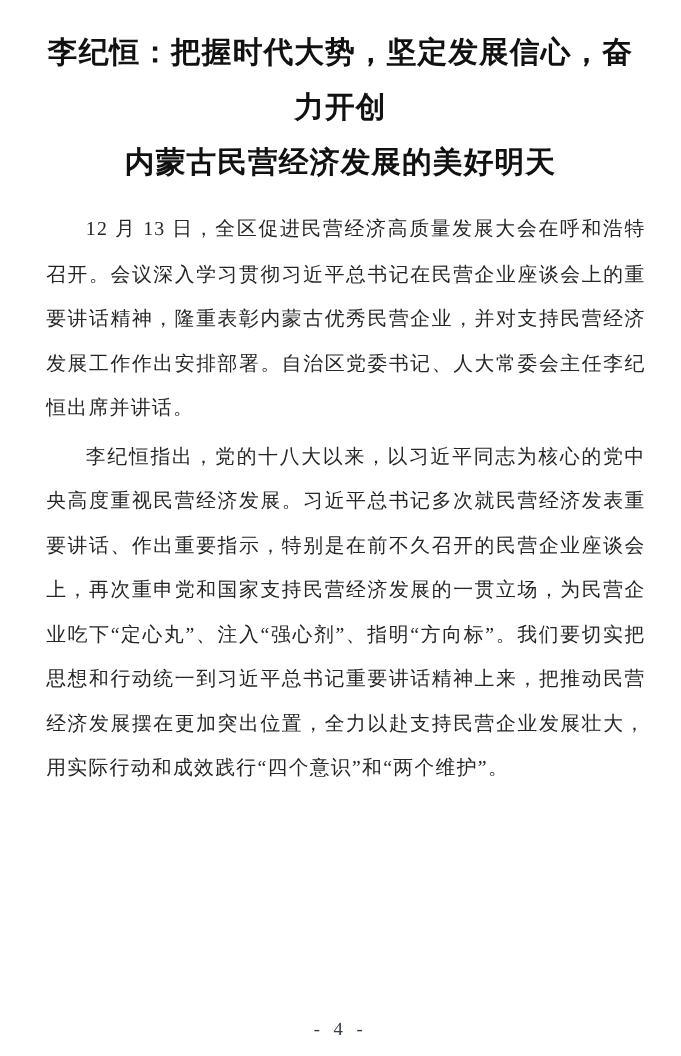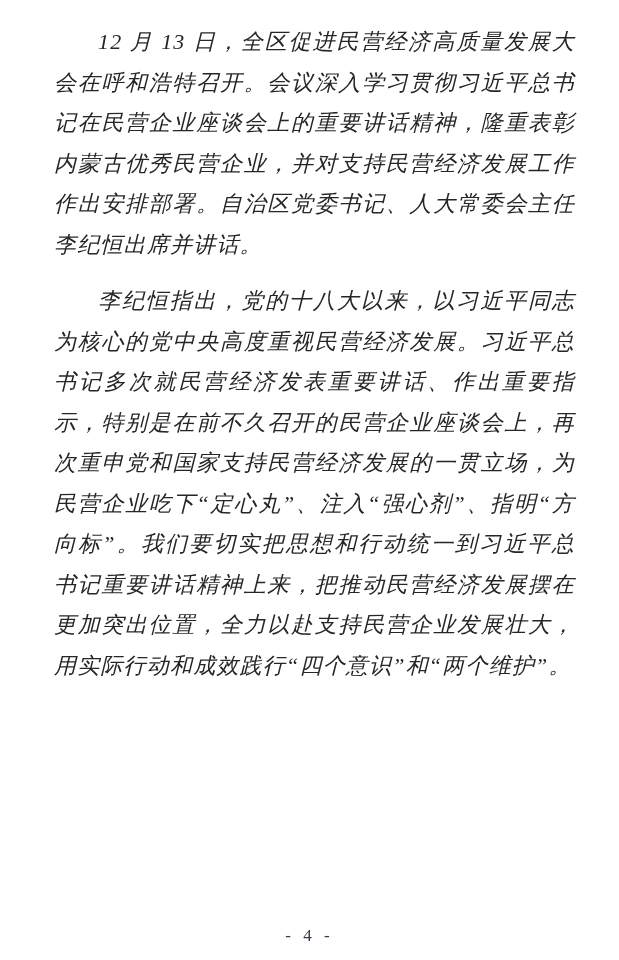--- a/index.html
+++ b/index.html
@@ -28,47 +28,50 @@
     letter-spacing: 1px;
   }
   .doc-title .tline {
     display: block;
   }
   .doc-body {
     padding: 6px 28px 0 38px;
     color: #262626;
   }
   .doc-body p {
-    margin: 16px;
-    font-size: 22px;
+    margin: 4px;
+    font-size: 18px;
     line-height: 40.5px;
     letter-spacing: 1.2px;
     text-align: justify;
     text-justify: inter-character;
     text-indent: 2em;
     word-break: break-all;
-    font-style: italic;
   }
   .doc-footer {
     position: absolute;
     bottom: 14px;
     left: 0;
     width: 100%;
     text-align: center;
     font-size: 17px;
     letter-spacing: 4px;
     color: #333a44;
     font-family: "Liberation Serif", "DejaVu Serif", serif;
   }
 </style>
 </head>
 <body>
 
 <div class="page">
 
+  <h1 class="doc-title">
+    <span class="tline">李纪恒：把握时代大势，坚定发展信心，奋力开创</span>
+    <span class="tline">内蒙古民营经济发展的美好明天</span>
+  </h1>
 
   <div class="doc-body">
     <p>12 月 13 日，全区促进民营经济高质量发展大会在呼和浩特召开。会议深入学习贯彻习近平总书记在民营企业座谈会上的重要讲话精神，隆重表彰内蒙古优秀民营企业，并对支持民营经济发展工作作出安排部署。自治区党委书记、人大常委会主任李纪恒出席并讲话。</p>
     <p>李纪恒指出，党的十八大以来，以习近平同志为核心的党中央高度重视民营经济发展。习近平总书记多次就民营经济发表重要讲话、作出重要指示，特别是在前不久召开的民营企业座谈会上，再次重申党和国家支持民营经济发展的一贯立场，为民营企业吃下“定心丸”、注入“强心剂”、指明“方向标”。我们要切实把思想和行动统一到习近平总书记重要讲话精神上来，把推动民营经济发展摆在更加突出位置，全力以赴支持民营企业发展壮大，用实际行动和成效践行“四个意识”和“两个维护”。</p>
   </div>
 
   <div class="doc-footer">- 4 -</div>
 
 </div>
 

